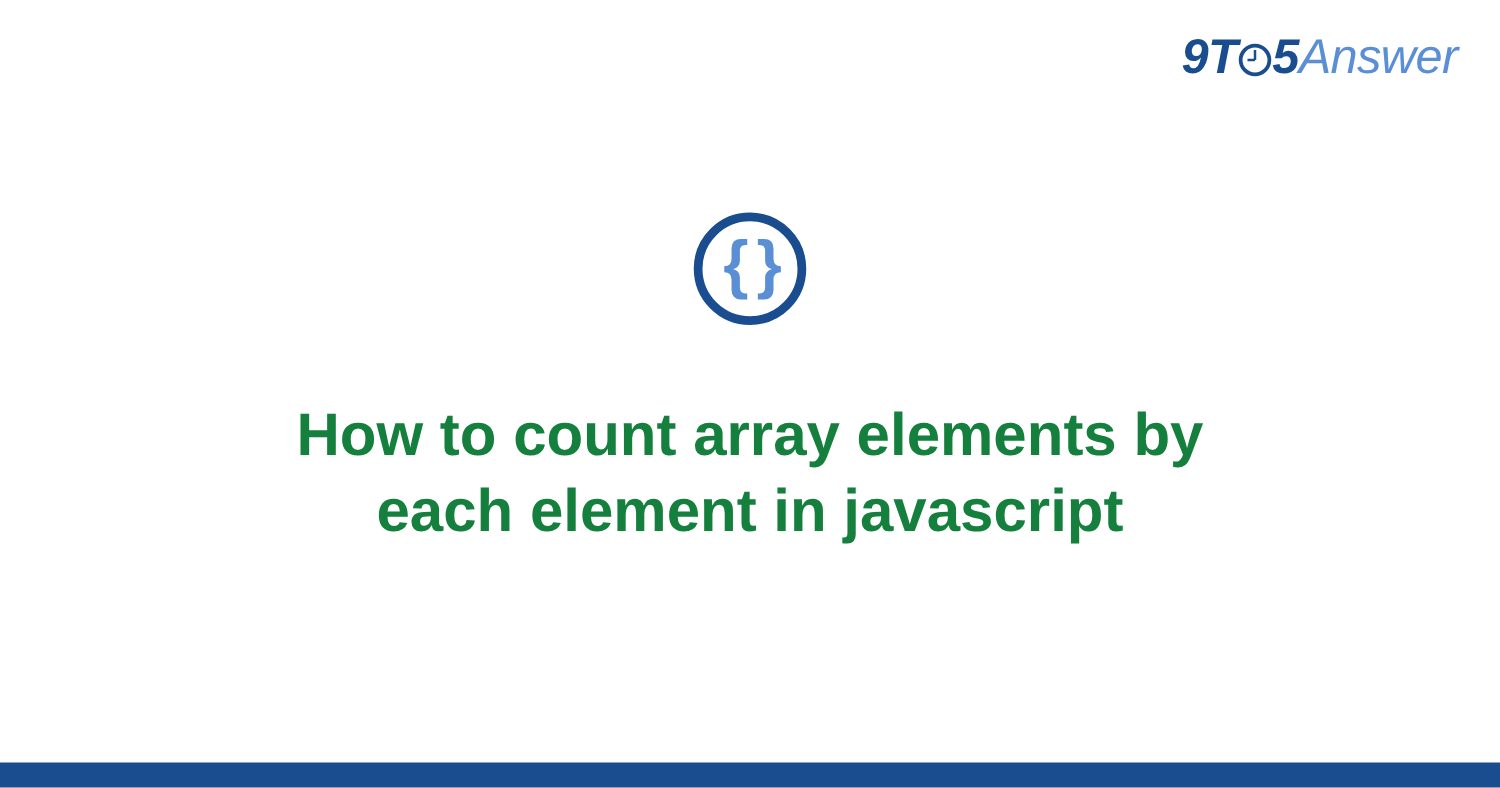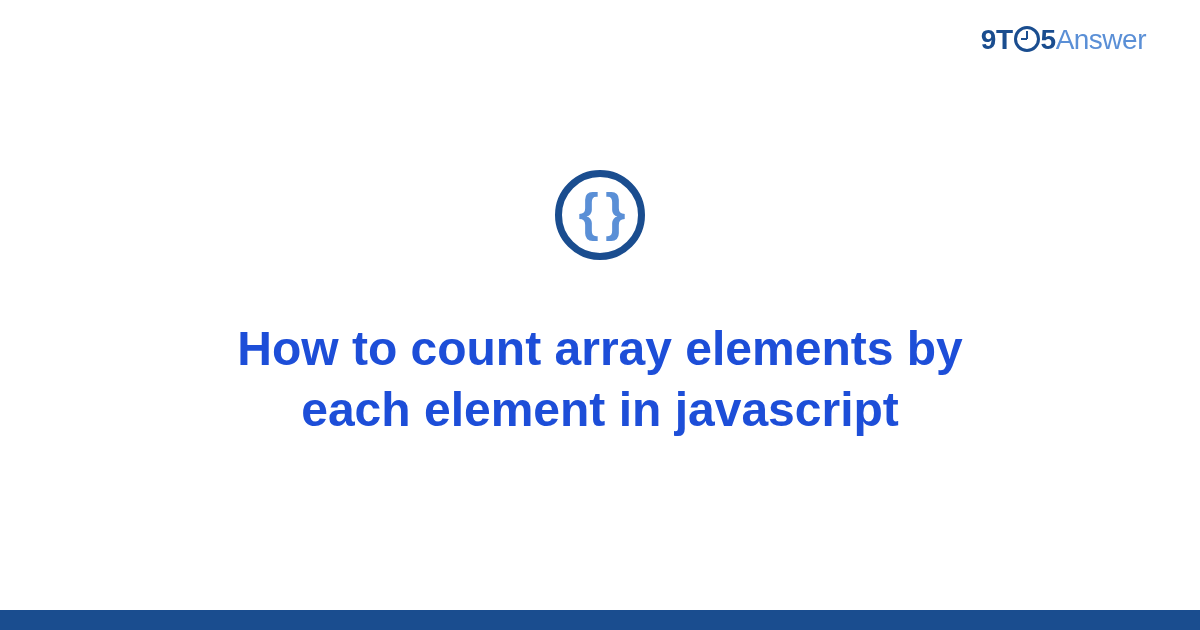--- a/index.html
+++ b/index.html
@@ -11,24 +11,25 @@
       width: 1200px;
       height: 630px;
       background: #ffffff;
       font-family: Arial, Helvetica, sans-serif;
       position: relative;
       overflow: hidden;
     }
     .logo {
       position: absolute;
       top: 24px;
-      right: 54px;
-      font-size: 28px;
+      right: 34px;
+      font-size: 39px;
       font-weight: 600;
       letter-spacing: -0.5px;
+      font-style: italic;
     }
     .logo .nine {
       color: #1a4d8f;
     }
     .logo .clock {
       display: inline-block;
       width: 26px;
       height: 26px;
       border: 3px solid #1a4d8f;
       border-radius: 50%;
@@ -91,21 +92,21 @@
       font-weight: 700;
       color: #5a8fd6;
       letter-spacing: -4px;
       font-family: Arial, sans-serif;
       line-height: 1;
       padding-bottom: 6px;
     }
     .title {
       font-size: 48px;
       font-weight: 700;
-      color: #1d4ed8;
+      color: #15803d;
       text-align: center;
       line-height: 1.28;
       max-width: 900px;
       padding: 0 40px;
     }
     .bottom-bar {
       position: absolute;
       bottom: 0;
       left: 0;
       width: 100%;

